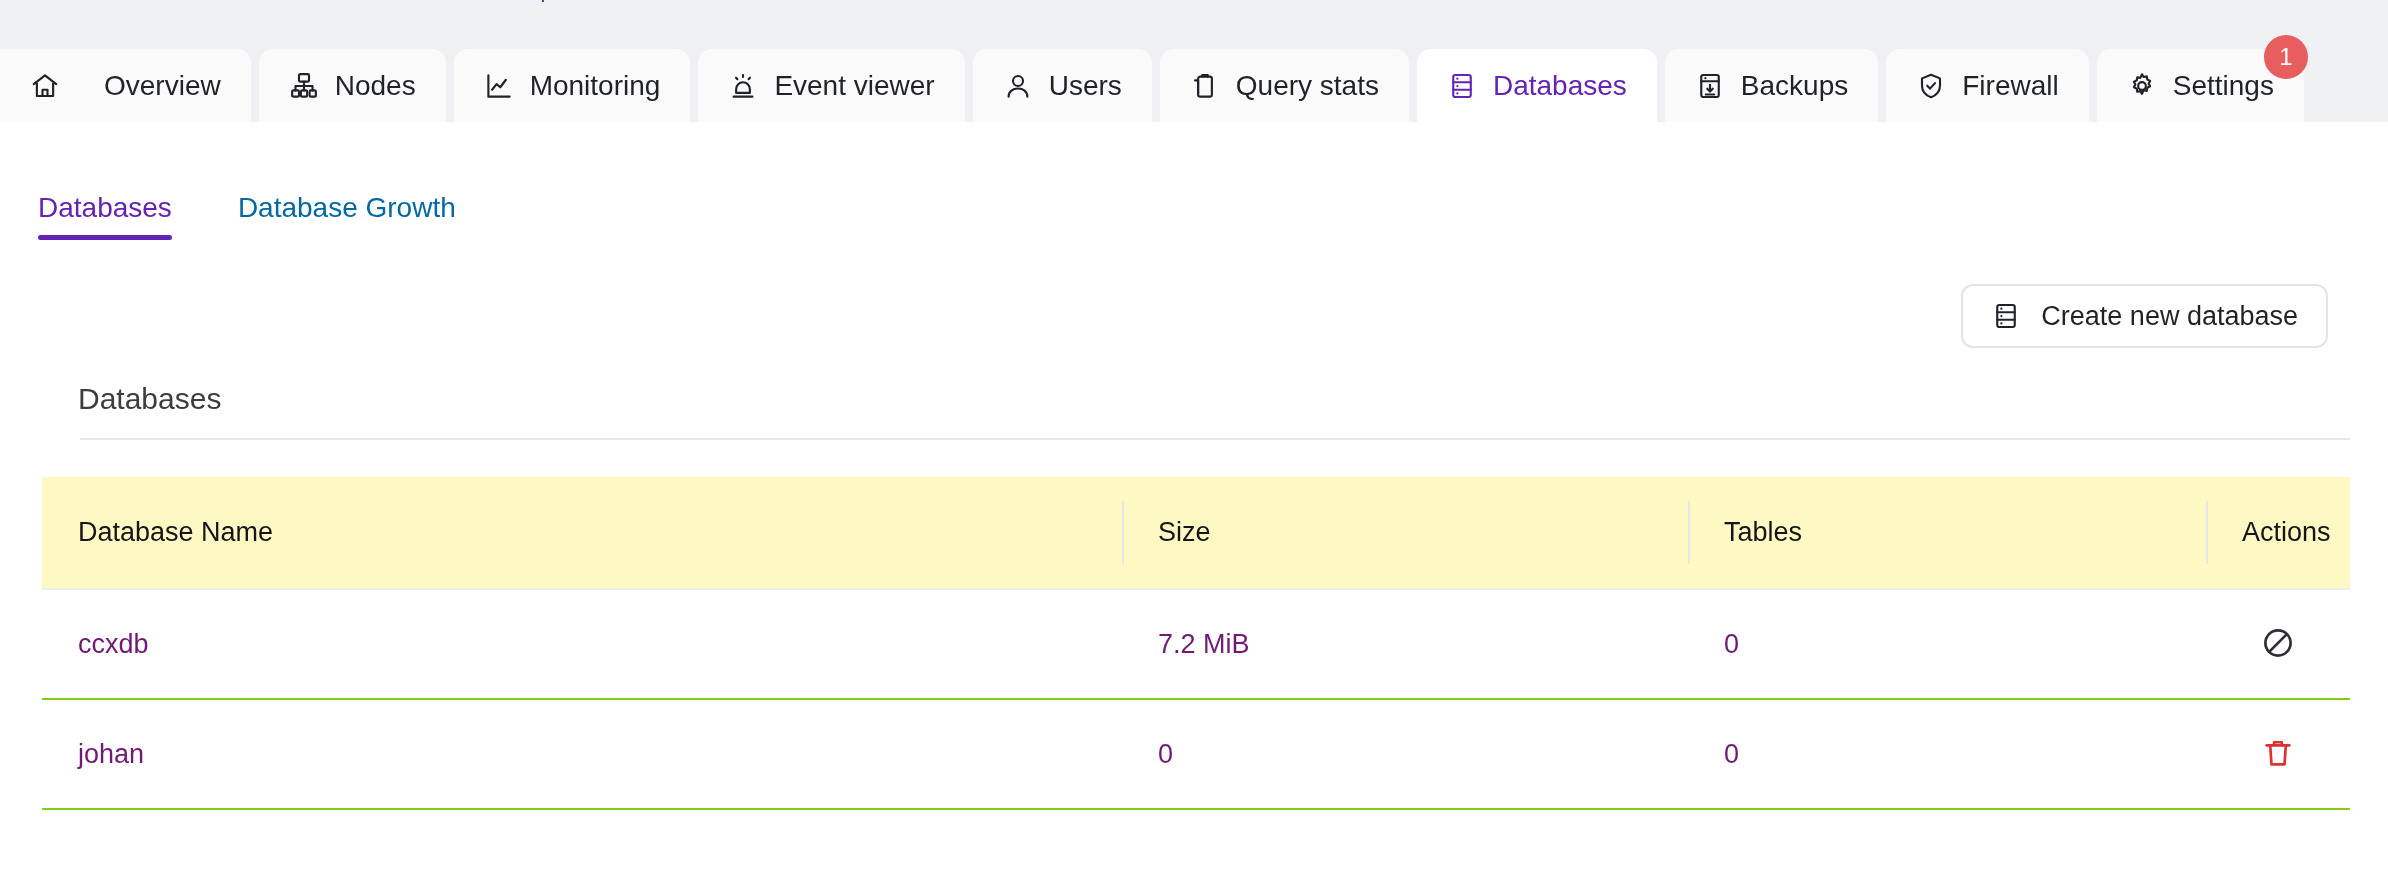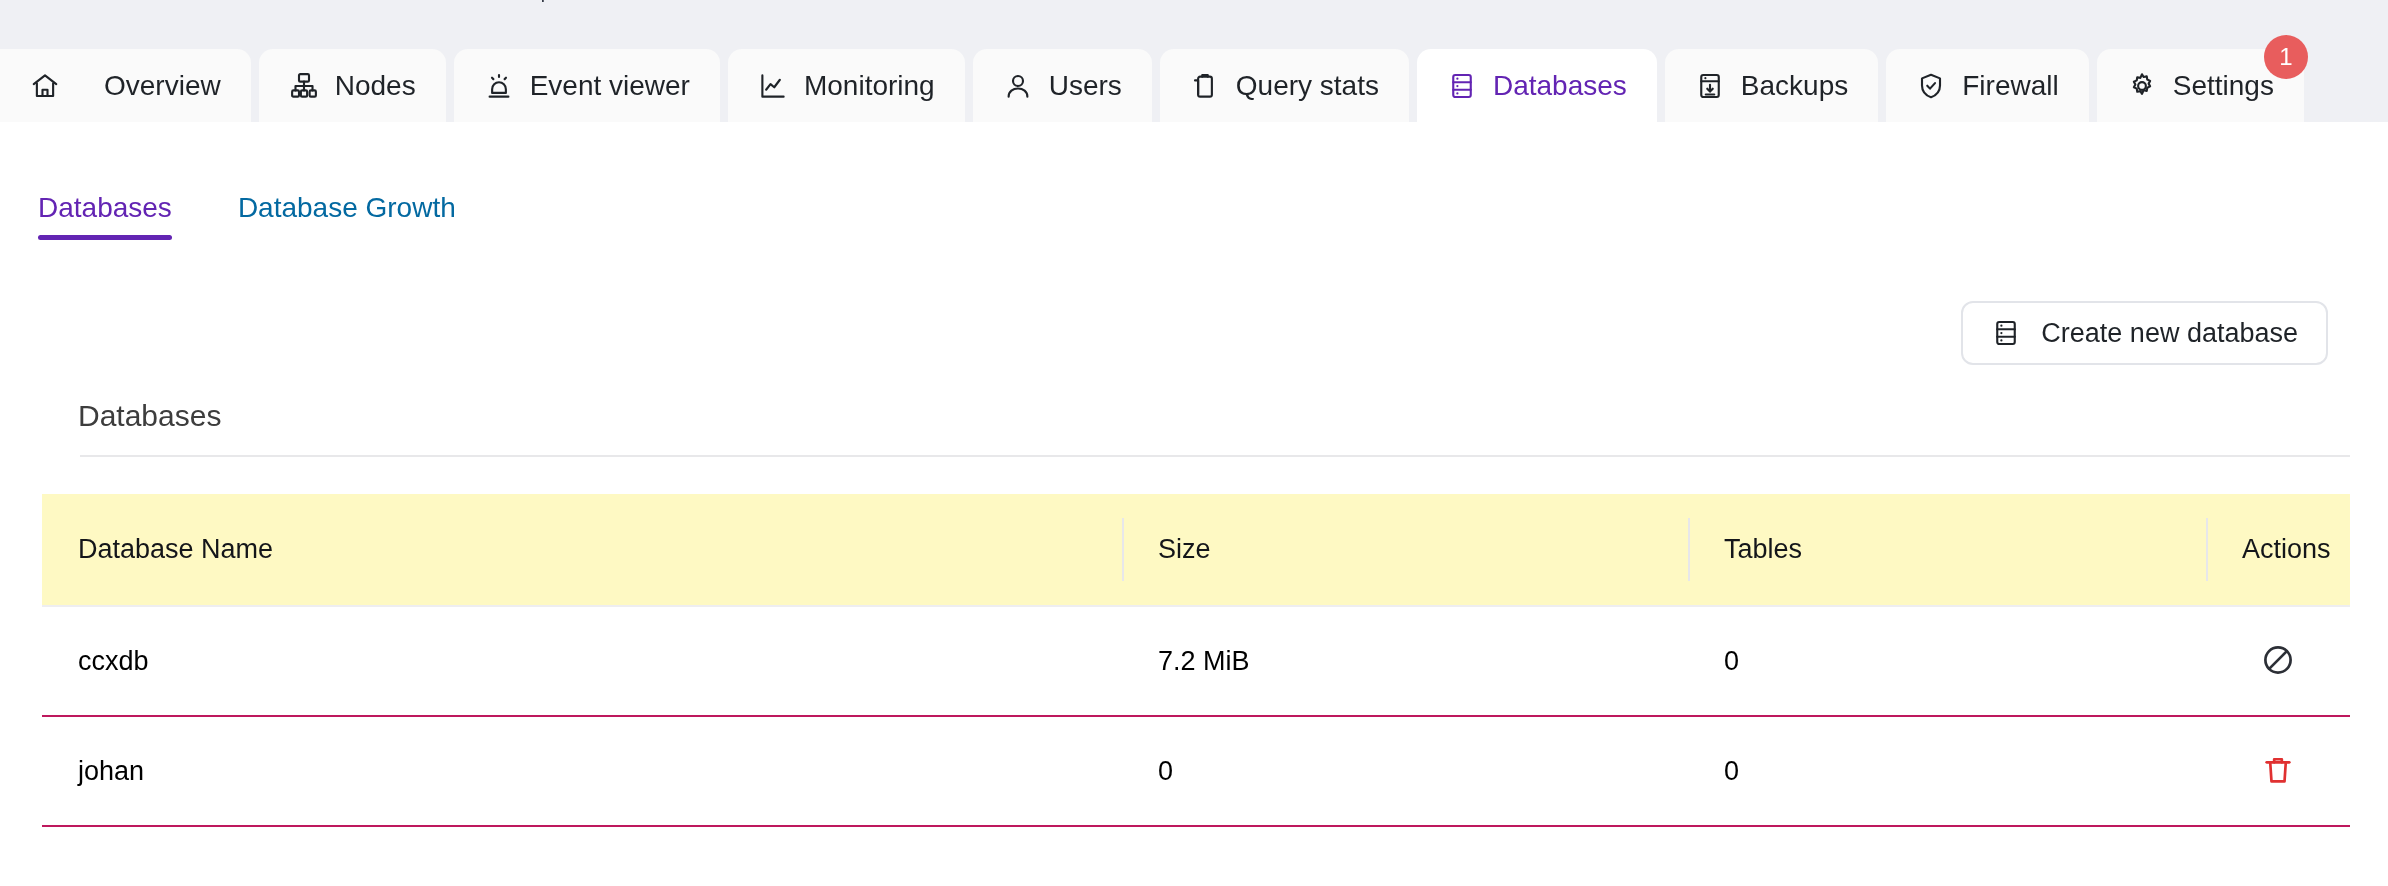--- a/index.html
+++ b/index.html
@@ -160,21 +160,20 @@
     height: 64px;
     padding: 0 28px;
     background: #ffffff;
     border: 2px solid #e2e4e9;
     border-radius: 12px;
     font-size: 27px;
     color: #1f2328;
     cursor: pointer;
     white-space: nowrap;
     line-height: 1;
-    margin-top: 17px;
   }
   .btn-outline .bicon {
     display: inline-flex;
     width: 30px;
     height: 30px;
     align-items: center;
     justify-content: center;
   }
 
   
@@ -224,25 +223,25 @@
     position: absolute;
     left: 0;
     top: 24px;
     bottom: 24px;
     width: 2px;
     background: #e7e7ea;
   }
 
   .tbl td {
     font-size: 27px;
-    color: #000000;
+    color: #701a75;
     height: 110px;
     padding: 0 0 0 36px;
     vertical-align: middle;
-    border-bottom: 2px solid #be185d;
+    border-bottom: 2px solid #84cc16;
   }
 
   .tbl tbody tr:first-child td { border-top: 2px solid #eeeef0; }
 
   .col-name    { width: 1080px; }
   .col-size    { width: 566px; }
   .col-tables  { width: 518px; }
   .col-actions { width: auto; }
 
   .td-actions {
@@ -292,36 +291,36 @@
           <rect x="16.5" y="15.5" width="5" height="5" rx="1"></rect>
           <path d="M12 8.5v3.5M5.2 15.5V12h13.6v3.5M12 12v3.5"></path>
         </svg>
       </span>
       <span>Nodes</span>
     </div>
 
     <div class="tab">
       <span class="ticon">
         <svg width="30" height="30" viewBox="0 0 24 24" fill="none" stroke="currentColor" stroke-width="1.7" stroke-linecap="round" stroke-linejoin="round">
+          <path d="M3.5 3.5v17h17"></path>
+            <path d="M6.5 15l3.5-4.5 3 2.5 4.5-6"></path>
+        </svg>
+      </span>
+      <span>Monitoring</span>
+    </div>
+
+    <div class="tab">
+      <span class="ticon">
+        <svg width="30" height="30" viewBox="0 0 24 24" fill="none" stroke="currentColor" stroke-width="1.7" stroke-linecap="round" stroke-linejoin="round">
           <path d="M6.5 17.5v-3a5.5 5.5 0 0 1 11 0v3z"></path>
           <path d="M4.5 20.5h15"></path>
           <path d="M12 3.2v1.6M6.4 5.4l1.1 1.1M17.6 5.4l-1.1 1.1"></path>
         </svg>
       </span>
       <span>Event viewer</span>
-    </div>
-
-    <div class="tab">
-      <span class="ticon">
-        <svg width="30" height="30" viewBox="0 0 24 24" fill="none" stroke="currentColor" stroke-width="1.7" stroke-linecap="round" stroke-linejoin="round">
-          <path d="M3.5 3.5v17h17"></path>
-            <path d="M6.5 15l3.5-4.5 3 2.5 4.5-6"></path>
-        </svg>
-      </span>
-      <span>Monitoring</span>
     </div>
 
     <div class="tab">
       <span class="ticon">
         <svg width="30" height="30" viewBox="0 0 24 24" fill="none" stroke="currentColor" stroke-width="1.7" stroke-linecap="round" stroke-linejoin="round">
           <circle cx="12" cy="8" r="4"></circle>
             <path d="M4.5 20.5c0-4 3.4-6.5 7.5-6.5s7.5 2.5 7.5 6.5"></path>
         </svg>
       </span>
       <span>Users</span>

